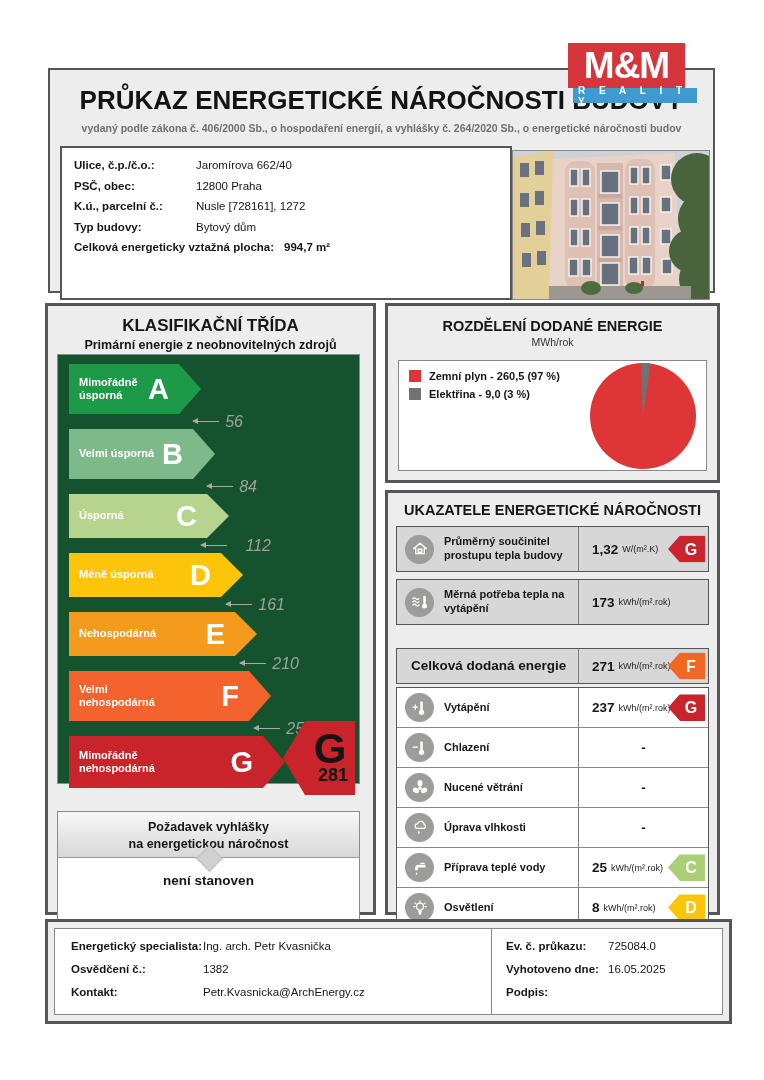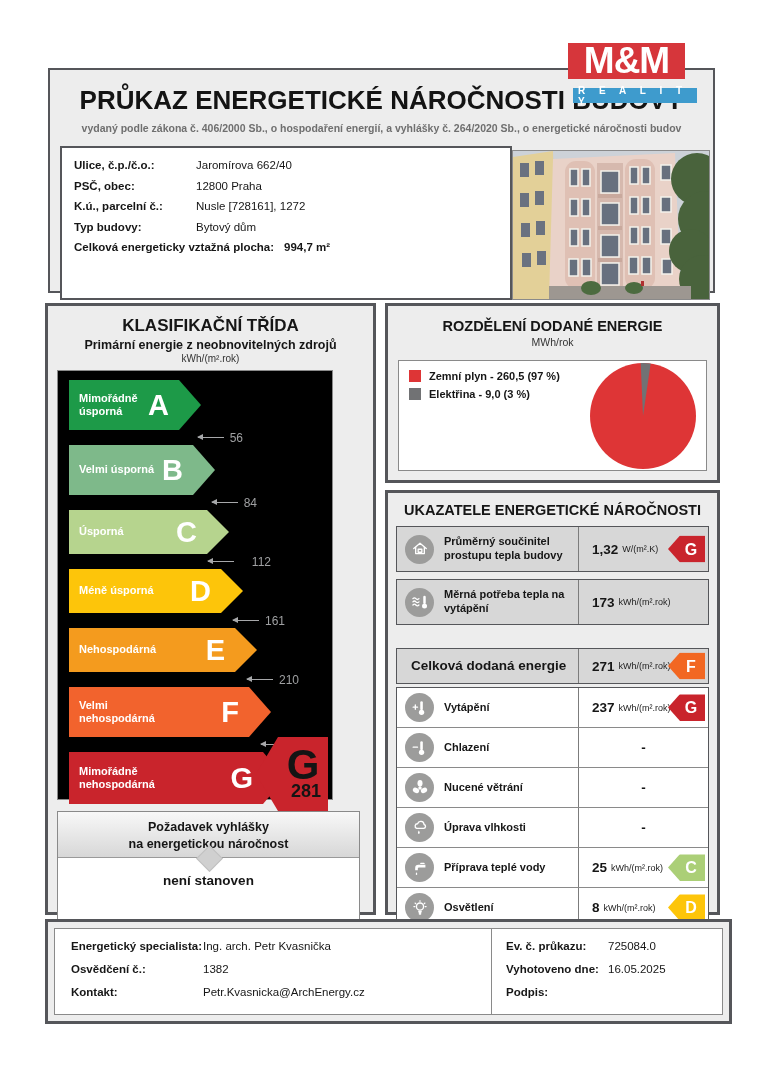--- a/index.html
+++ b/index.html
@@ -16,39 +16,39 @@
     border:2px solid #55565a;padding:11px 12px;box-sizing:content-box;}
   .addr-row{display:flex;margin-bottom:8.5px;font-size:11.5px;align-items:baseline;}
   .addr-label{font-weight:bold;width:122px;flex:none;}
   .addr-row.wide .addr-label{width:auto;margin-right:10px;}
   .addr-value{font-weight:normal;}
   .addr-row.boldval .addr-value{font-weight:bold;}
   .photo-frame{position:absolute;left:462px;top:80px;width:196px;height:148px;
     border:1px solid #8a8a8a;z-index:3;background:#cdd2d8;}
   .photo-frame svg{display:block;}
   
-  .logo-red{position:absolute;left:568px;top:43px;width:117px;height:36px;background:#d6363b;
+  .logo-red{position:absolute;left:568px;top:43px;width:117px;height:45px;background:#d6363b;
     color:#fff;display:flex;align-items:center;justify-content:center;
     font-size:37px;font-weight:bold;letter-spacing:-1px;z-index:6;}
   .logo-blue{position:absolute;left:573px;top:88px;width:124px;height:15px;background:#3e9bcd;
     color:#fff;display:flex;align-items:center;justify-content:center;
     font-size:10px;font-weight:bold;letter-spacing:5.5px;padding-left:5px;box-sizing:border-box;z-index:6;}
   
   .left-panel{position:absolute;left:45px;top:303px;width:325px;height:606px;
     border:3px solid #55565a;background:#ededed;}
   .lp-title{margin-top:10px;text-align:center;font-size:17px;font-weight:bold;}
   .lp-sub{text-align:center;font-size:12.5px;font-weight:bold;margin-top:2px;}
   .lp-unit{text-align:center;font-size:10px;color:#333;margin-top:1px;}
-  .scale-box{position:absolute;left:9px;top:64px;width:276px;height:430px;background:#000000;
+  .scale-box{position:absolute;left:9px;top:48px;width:303px;height:430px;background:#14532d;
     border:1px solid #8a8a8a;box-sizing:border-box;padding:9px 0 0 11px;}
   .band{display:flex;align-items:center;color:#fff;}
   .band-label{flex:1;font-size:11px;font-weight:bold;line-height:1.2;padding-left:10px;max-width:96px;}
   .band-letter{font-size:29px;font-weight:bold;margin-left:auto;margin-right:32px;}
   .threshold{display:flex;align-items:center;justify-content:flex-end;height:15px;
-    color:#9fa0a2;font-size:12px;}
+    color:#9fa0a2;font-size:16px;font-style:italic;}
   .arrow-tail{width:26px;height:1px;background:#a7a8aa;position:relative;margin-right:6px;}
   .arrow-tail::before{content:'';position:absolute;left:-1px;top:-3px;width:0;height:0;
     border-right:6px solid #a7a8aa;border-top:3.5px solid transparent;border-bottom:3.5px solid transparent;}
   .marker{position:absolute;right:4px;top:366px;width:72px;height:74px;color:#141414;
     display:flex;flex-direction:column;justify-content:center;}
   .marker-letter{font-size:42px;font-weight:bold;line-height:0.92;margin-left:22px;text-align:center;}
   .marker-value{font-size:18px;font-weight:bold;text-align:right;padding-right:7px;margin-top:-3px;}
   .req-box{position:absolute;left:9px;top:505px;width:303px;height:112px;background:#fff;
     border:1px solid #8a8a8a;box-sizing:border-box;}
   .req-head{height:46px;background:linear-gradient(#f8f8f8,#d7d7d7);border-bottom:1px solid #9a9a9a;

